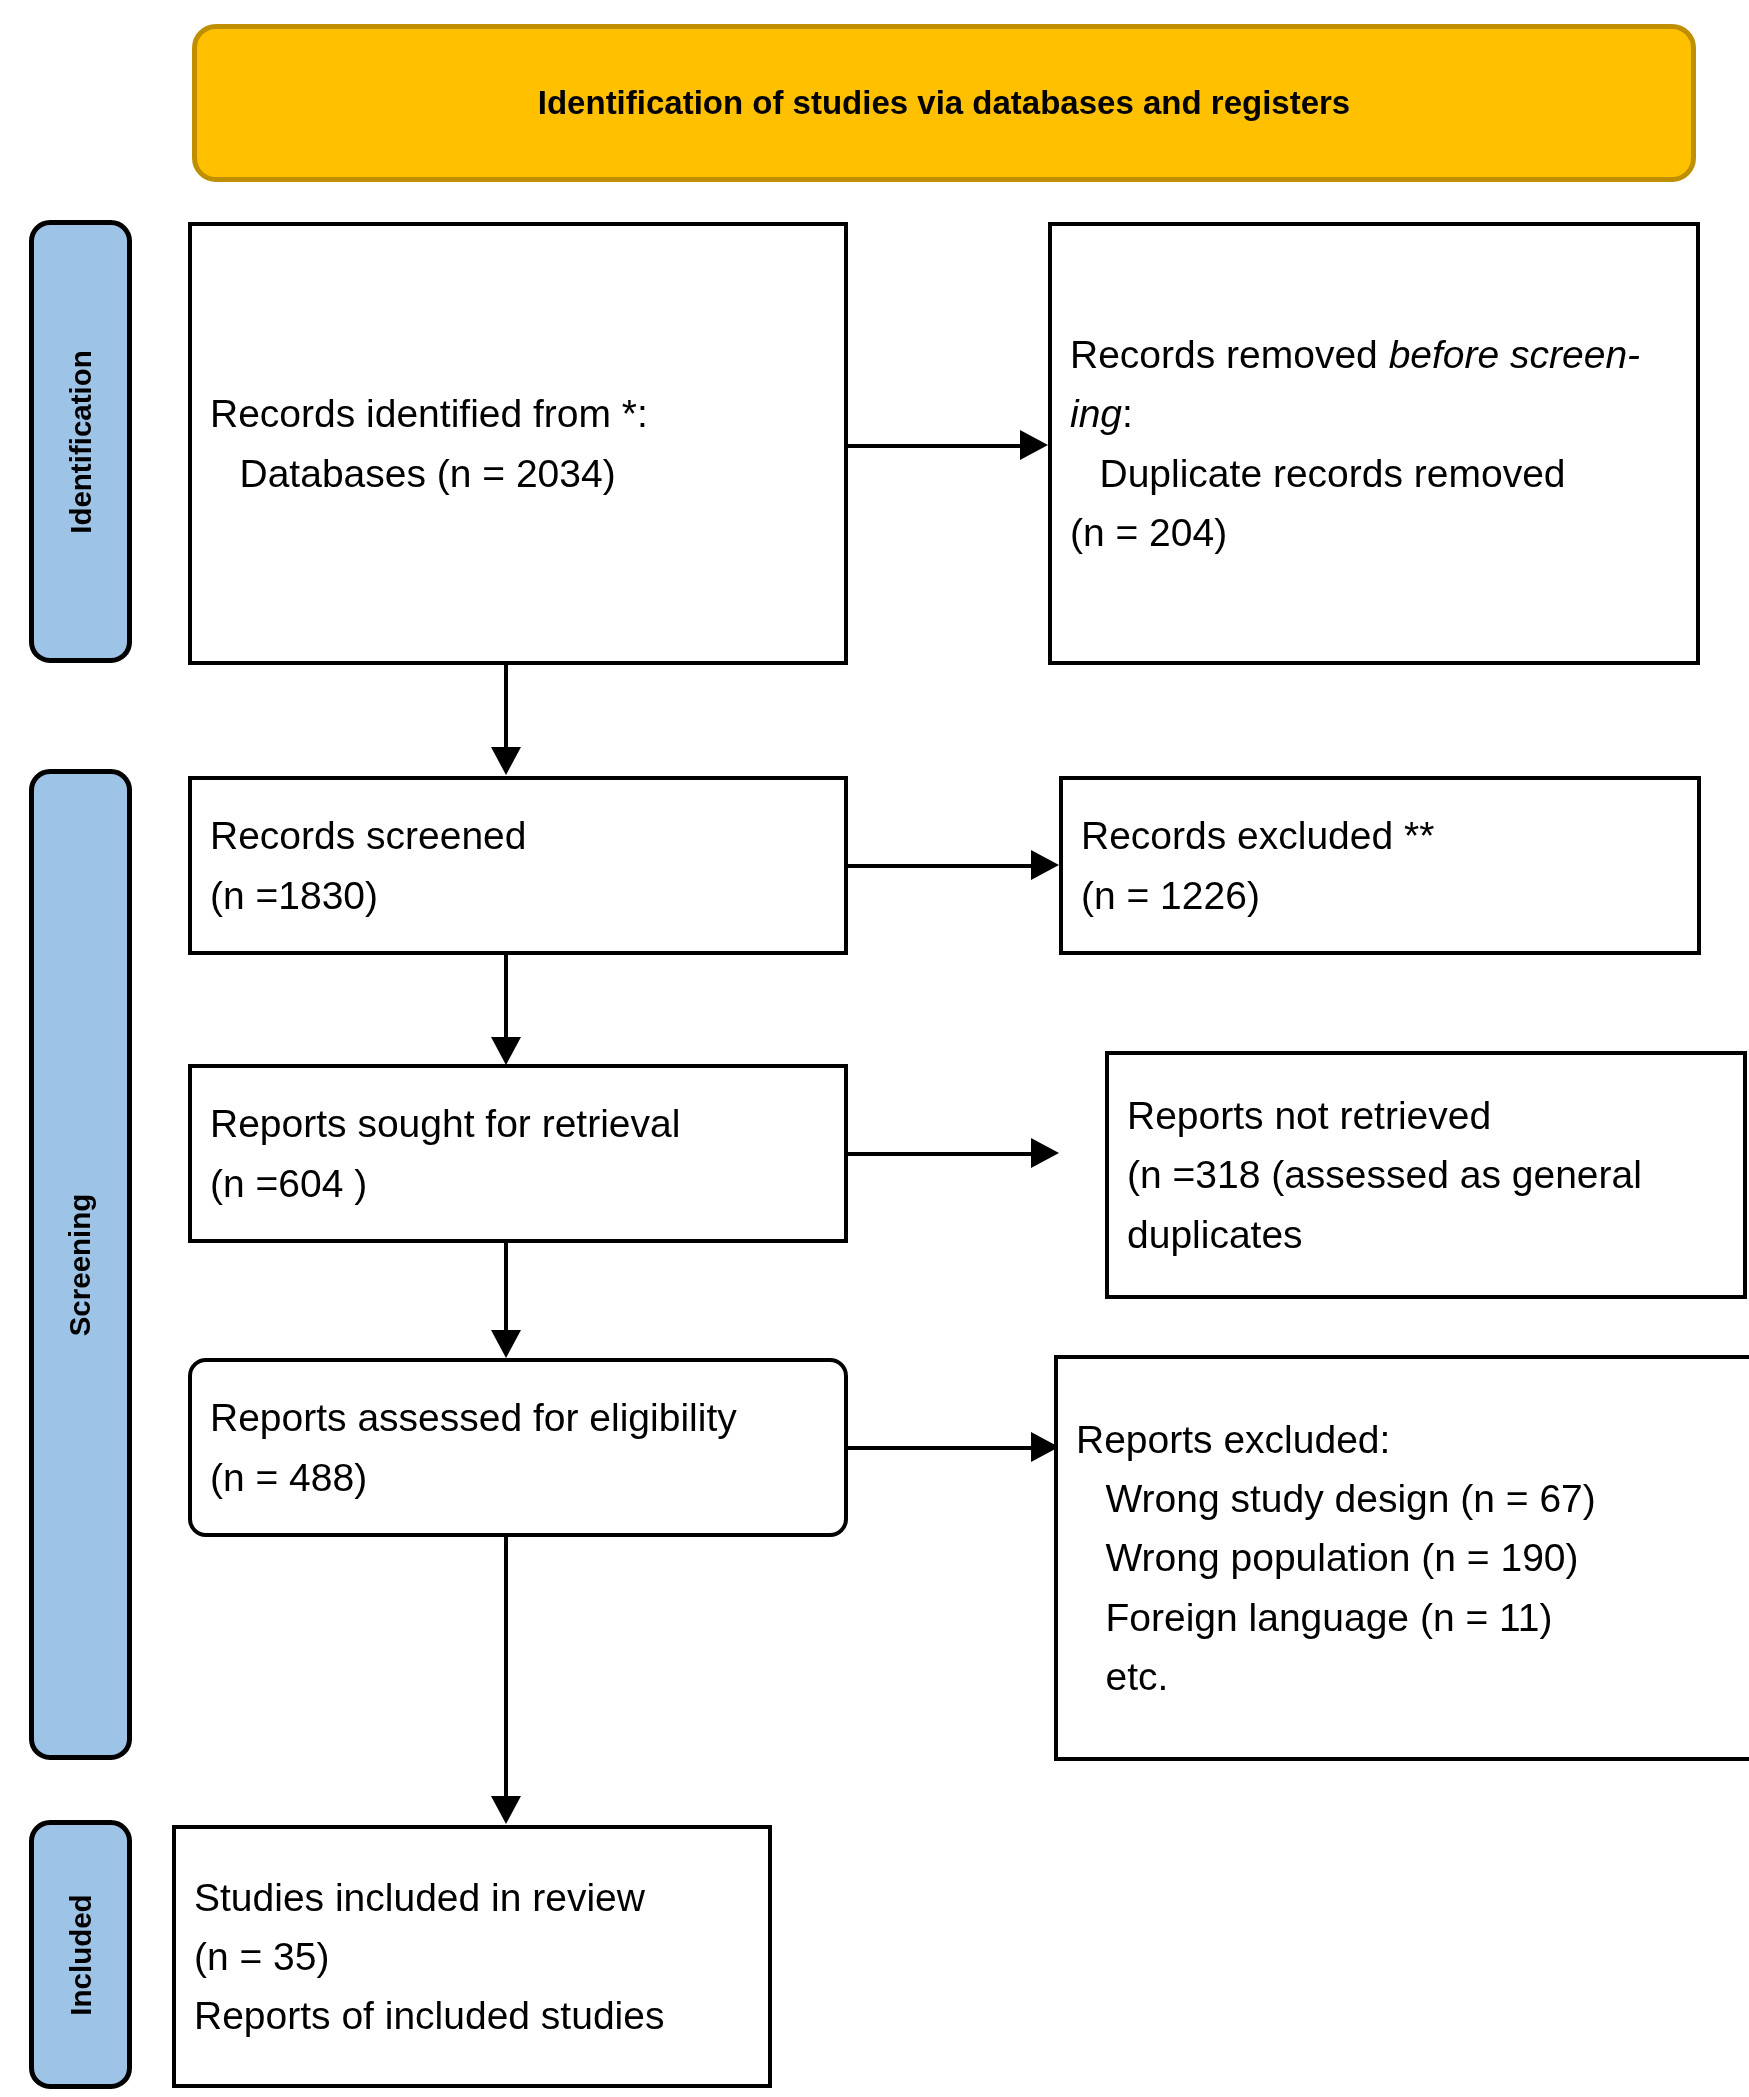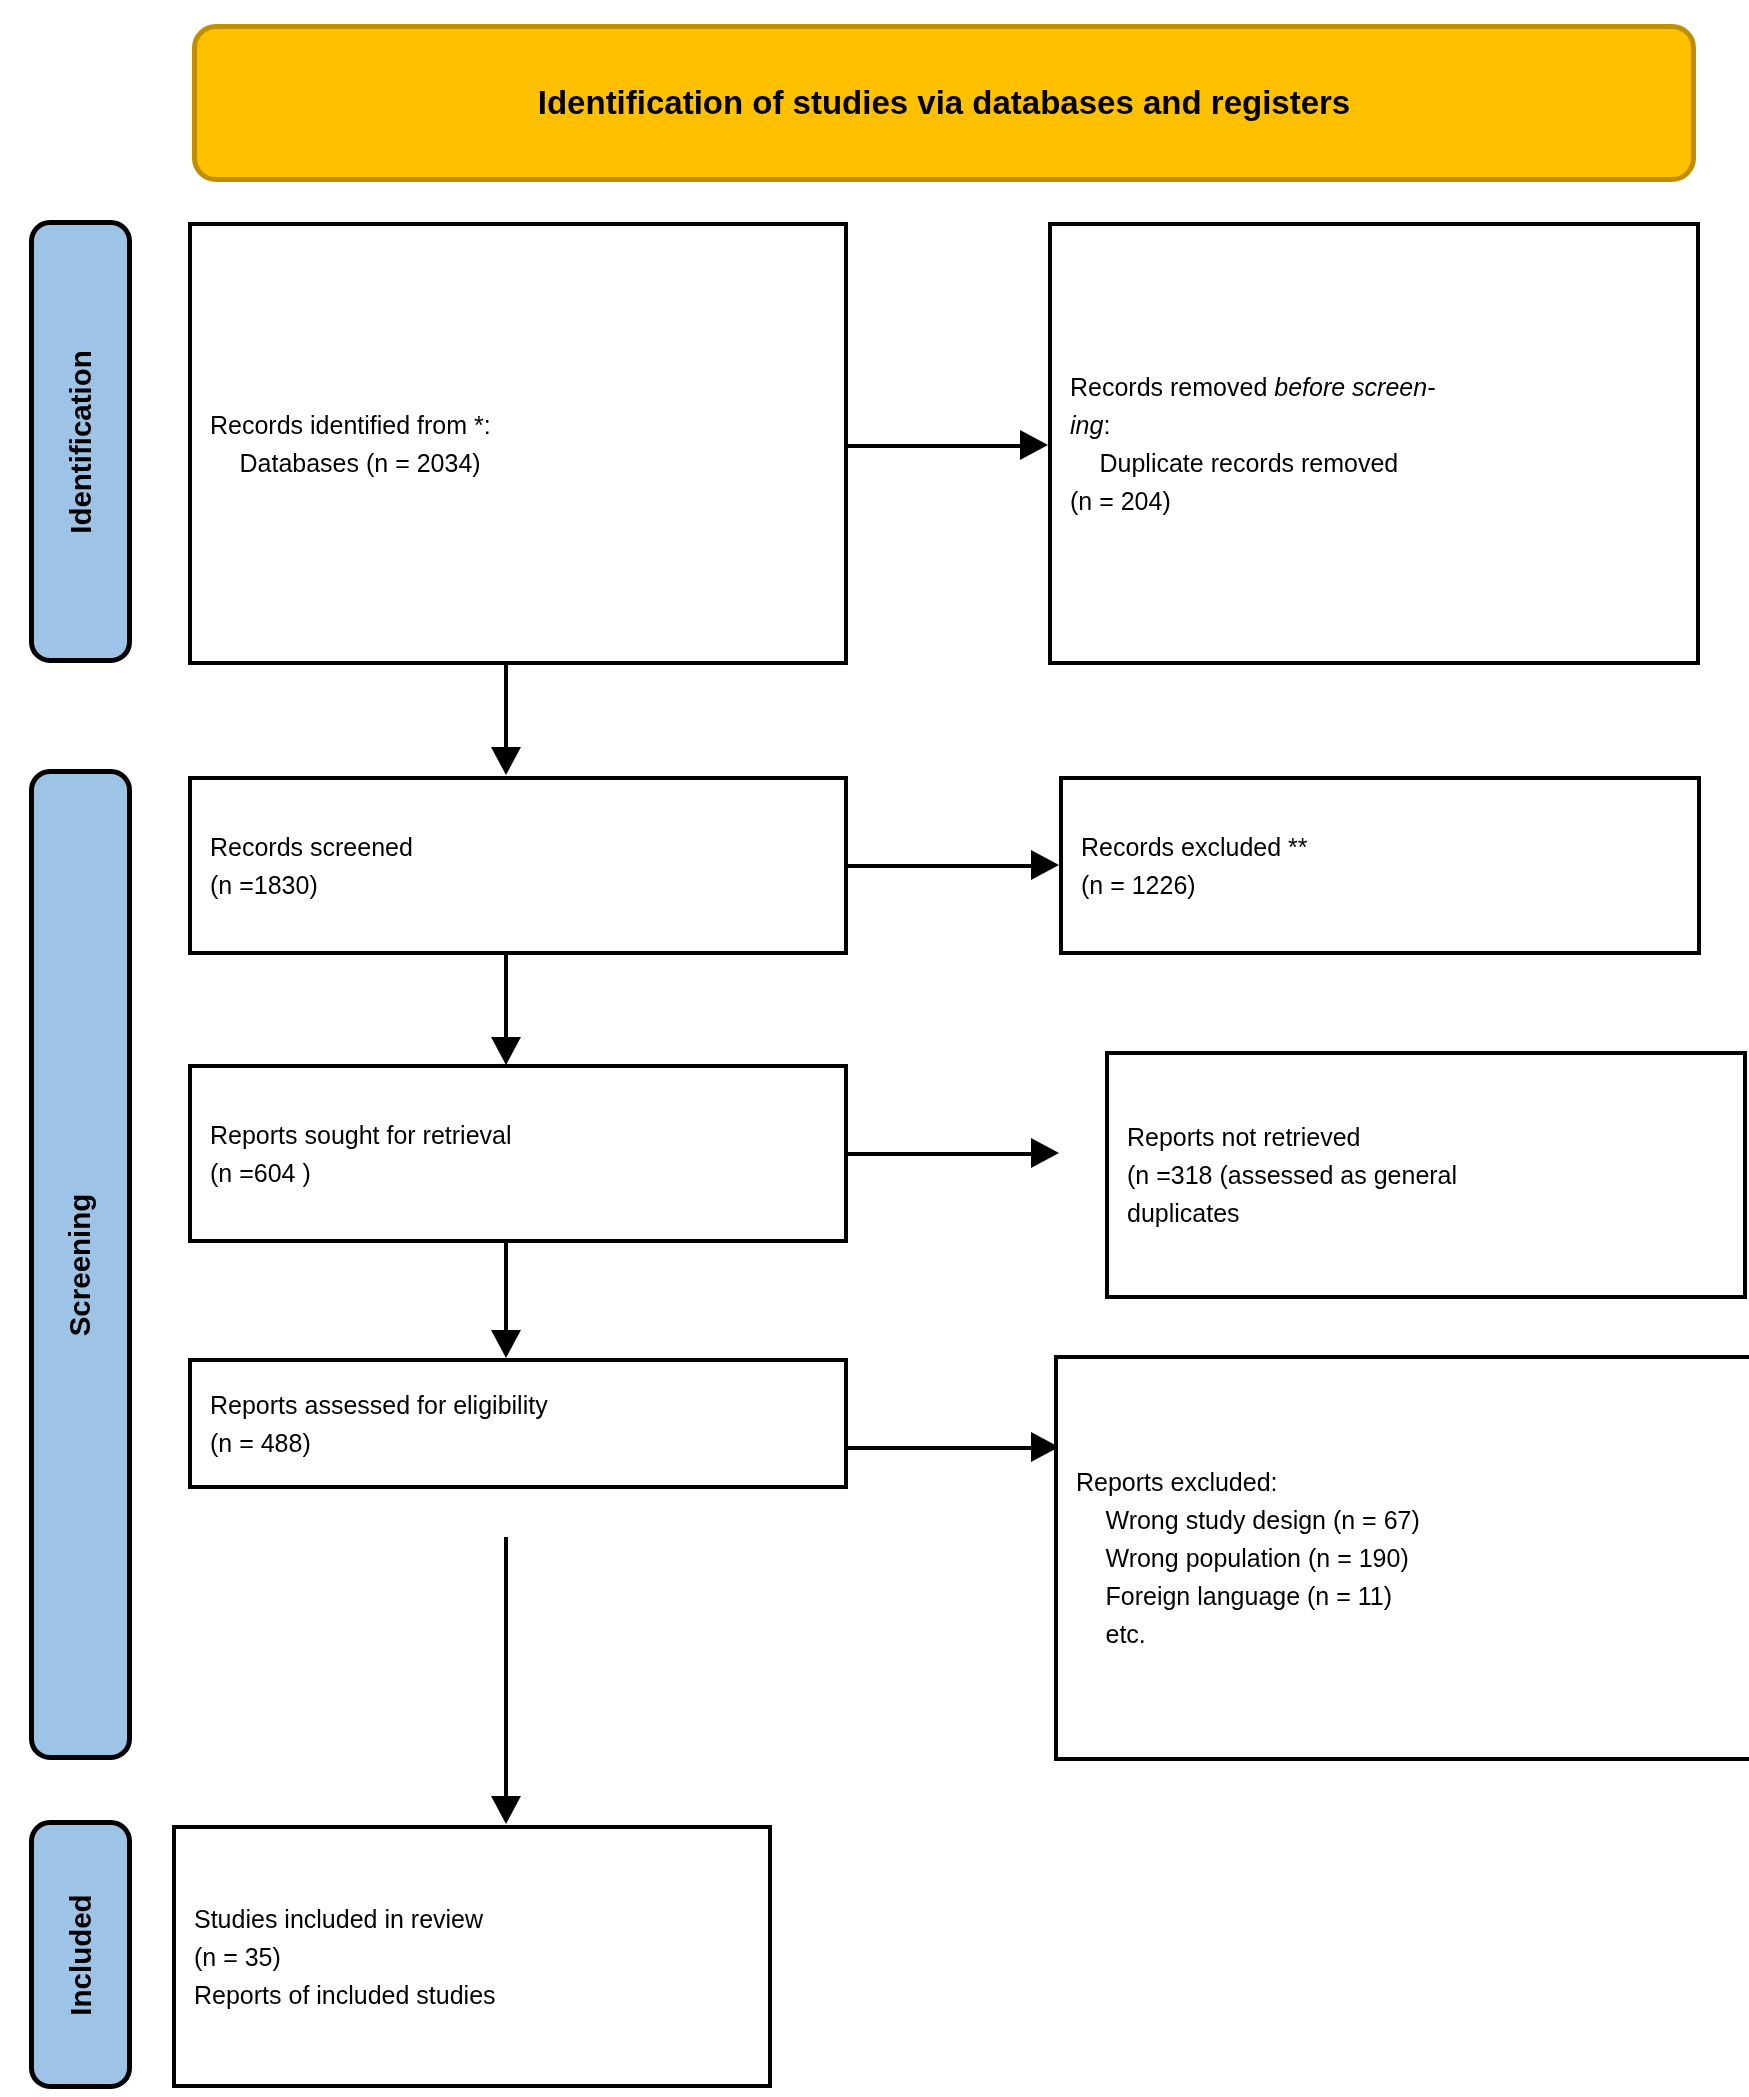--- a/index.html
+++ b/index.html
@@ -64,21 +64,21 @@
     position: absolute;
     background: #ffffff;
     border: 4.7px solid #000000;
     box-sizing: border-box;
     padding: 0 18px;
     display: flex;
     flex-direction: column;
     justify-content: center;
   }
   .box-line {
-    font-size: 25px;
+    font-size: 39px;
     line-height: 1.52;
     color: #000000;
     white-space: nowrap;
   }
   .indent1 { padding-left: 29.5px; }
   .ital { font-style: italic; }
 
   
   .v-arrow, .h-arrow {
     position: absolute;
@@ -199,21 +199,21 @@
     <div class="h-stem" style="width:184px;"></div>
     <div class="h-head"></div>
   </div>
 
   <div class="box" style="left:1059px; top:1051px; width:642px; height:248px;margin-left:46px;">
     <div class="box-line">Reports not retrieved</div>
     <div class="box-line">(n =318 (assessed as general</div>
     <div class="box-line">duplicates</div>
   </div>
 
-  <div class="box" style="left:188px; top:1358px; width:660px; height:131px;">
+  <div class="box" style="left:188px; top:1358px; width:660px; height:179px;border-radius:18px;">
     <div class="box-line">Reports assessed for eligibility</div>
     <div class="box-line">(n = 488)</div>
   </div>
 
   <div class="v-arrow" style="left:419px; top:1537px; width:174px; height:287px;">
     <div class="v-stem" style="height:260px;"></div>
     <div class="v-head"></div>
   </div>
 
   <div class="h-arrow" style="left:848px; top:1421px; width:211px; height:53px;">

